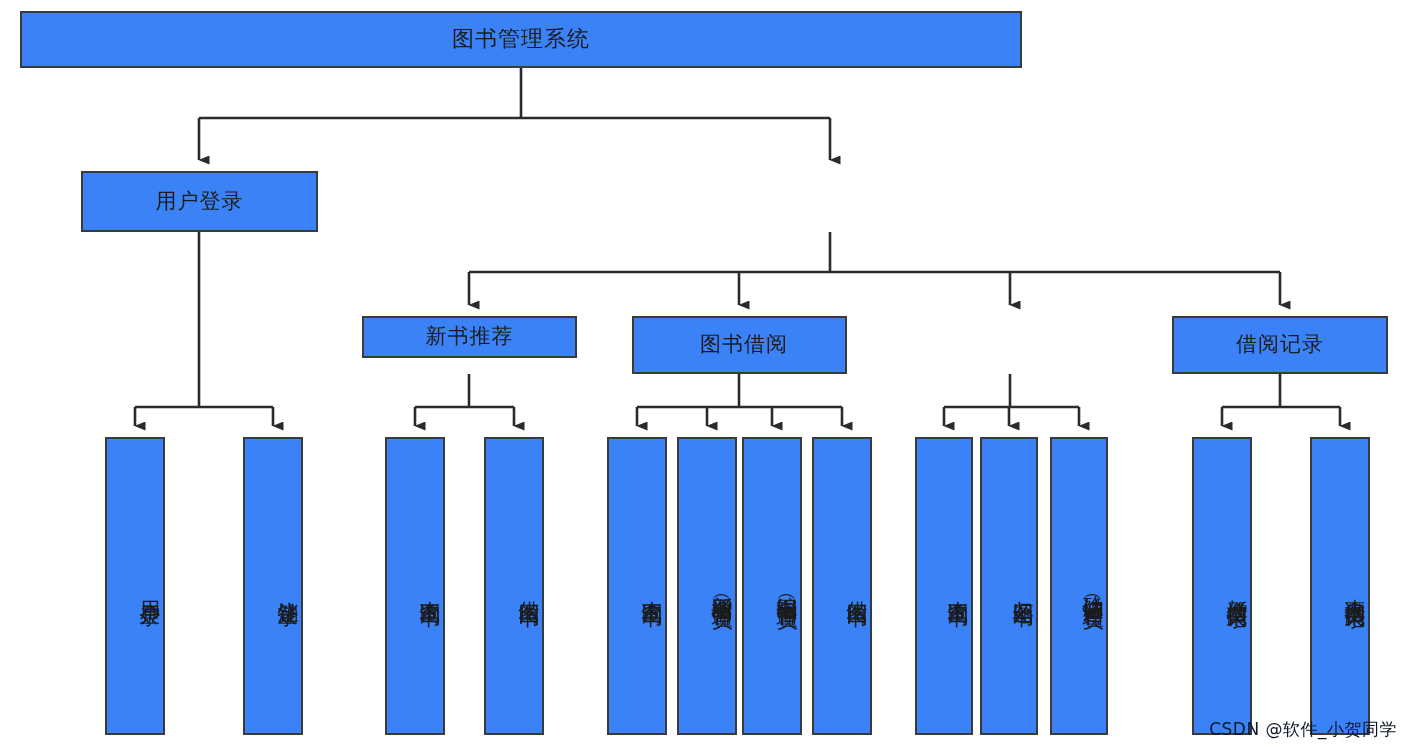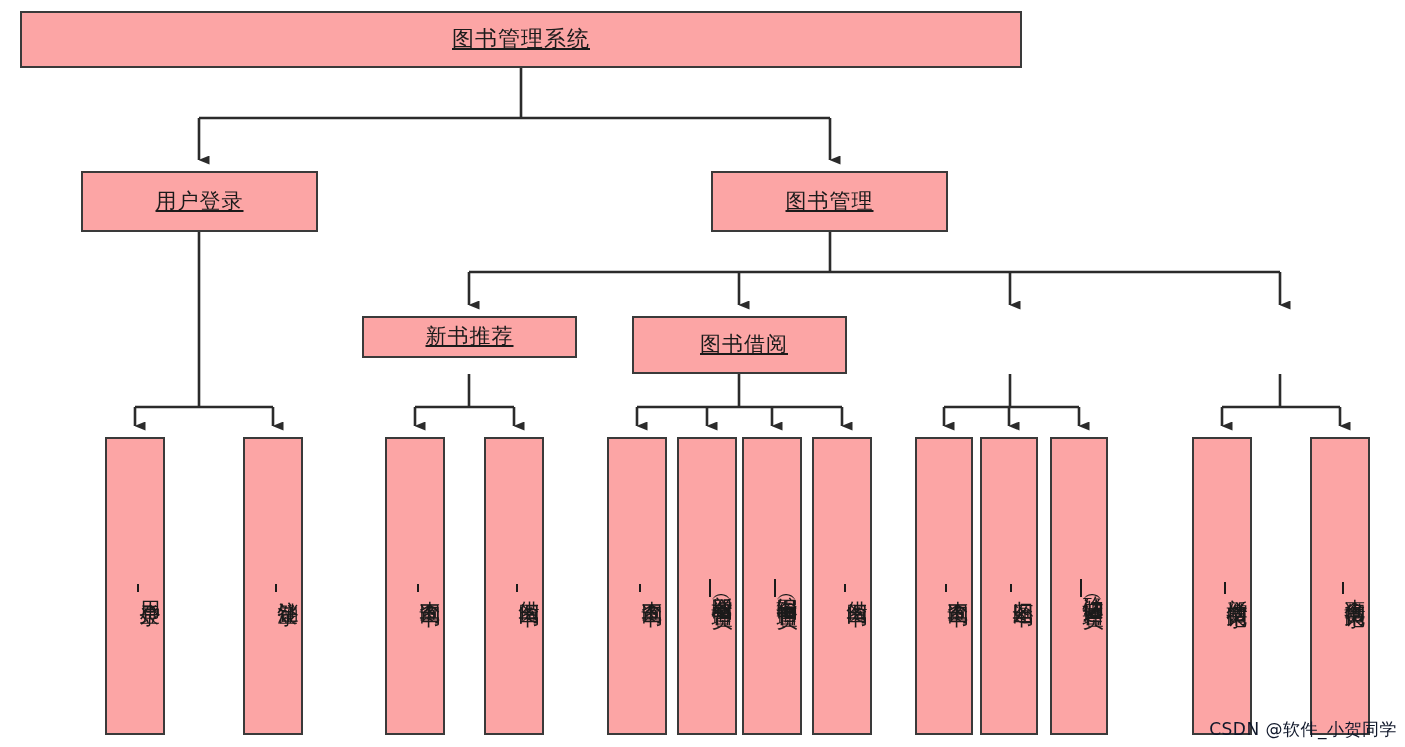--- a/index.html
+++ b/index.html
@@ -23,27 +23,26 @@
     position: absolute;
     left: 0;
     top: 0;
     width: 1405px;
     height: 747px;
     pointer-events: none;
   }
   .node {
     position: absolute;
     box-sizing: border-box;
-    background: #fca5a5;
+    background: #3b82f6;
     border: 2px solid #3a3a3a;
     display: flex;
     align-items: center;
     justify-content: center;
     color: #1b1b1b;
-    text-decoration: underline;
   }
   .node.horizontal {
     font-size: 21px;
     line-height: 1.2;
     letter-spacing: 1px;
   }
   .node.root {
     font-size: 22px;
   }
   .node.vertical {
@@ -142,30 +141,30 @@
     </g>
   </svg>
 
   <div class="node horizontal root" style="left:20px; top:11px; width:1002px; height:57px;">
     <span>图书管理系统</span>
   </div>
 
   <div class="node horizontal" style="left:81px; top:171px; width:237px; height:61px;">
     <span>用户登录</span>
   </div>
-  <div class="node horizontal" style="left:711px; top:171px; width:237px; height:61px;">
-    <span>图书管理</span>
-  </div>
 
   <div class="node horizontal" style="left:362px; top:316px; width:215px; height:42px;align-items:center;">
     <span>新书推荐</span>
   </div>
   <div class="node horizontal" style="left:632px; top:316px; width:215px; height:58px;padding-left:9px;">
     <span>图书借阅</span>
   </div>
+  <div class="node horizontal" style="left:1172px; top:316px; width:216px; height:58px;">
+    <span>借阅记录</span>
+  </div>
 
   <div class="node vertical" style="left:105px; top:437px; width:60px; height:298px;">
     <span class="vlabel">用户登录</span>
   </div>
   <div class="node vertical" style="left:243px; top:437px; width:60px; height:298px;">
     <span class="vlabel">注销登录</span>
   </div>
   <div class="node vertical" style="left:385px; top:437px; width:60px; height:298px;">
     <span class="vlabel">查询图书</span>
   </div>

